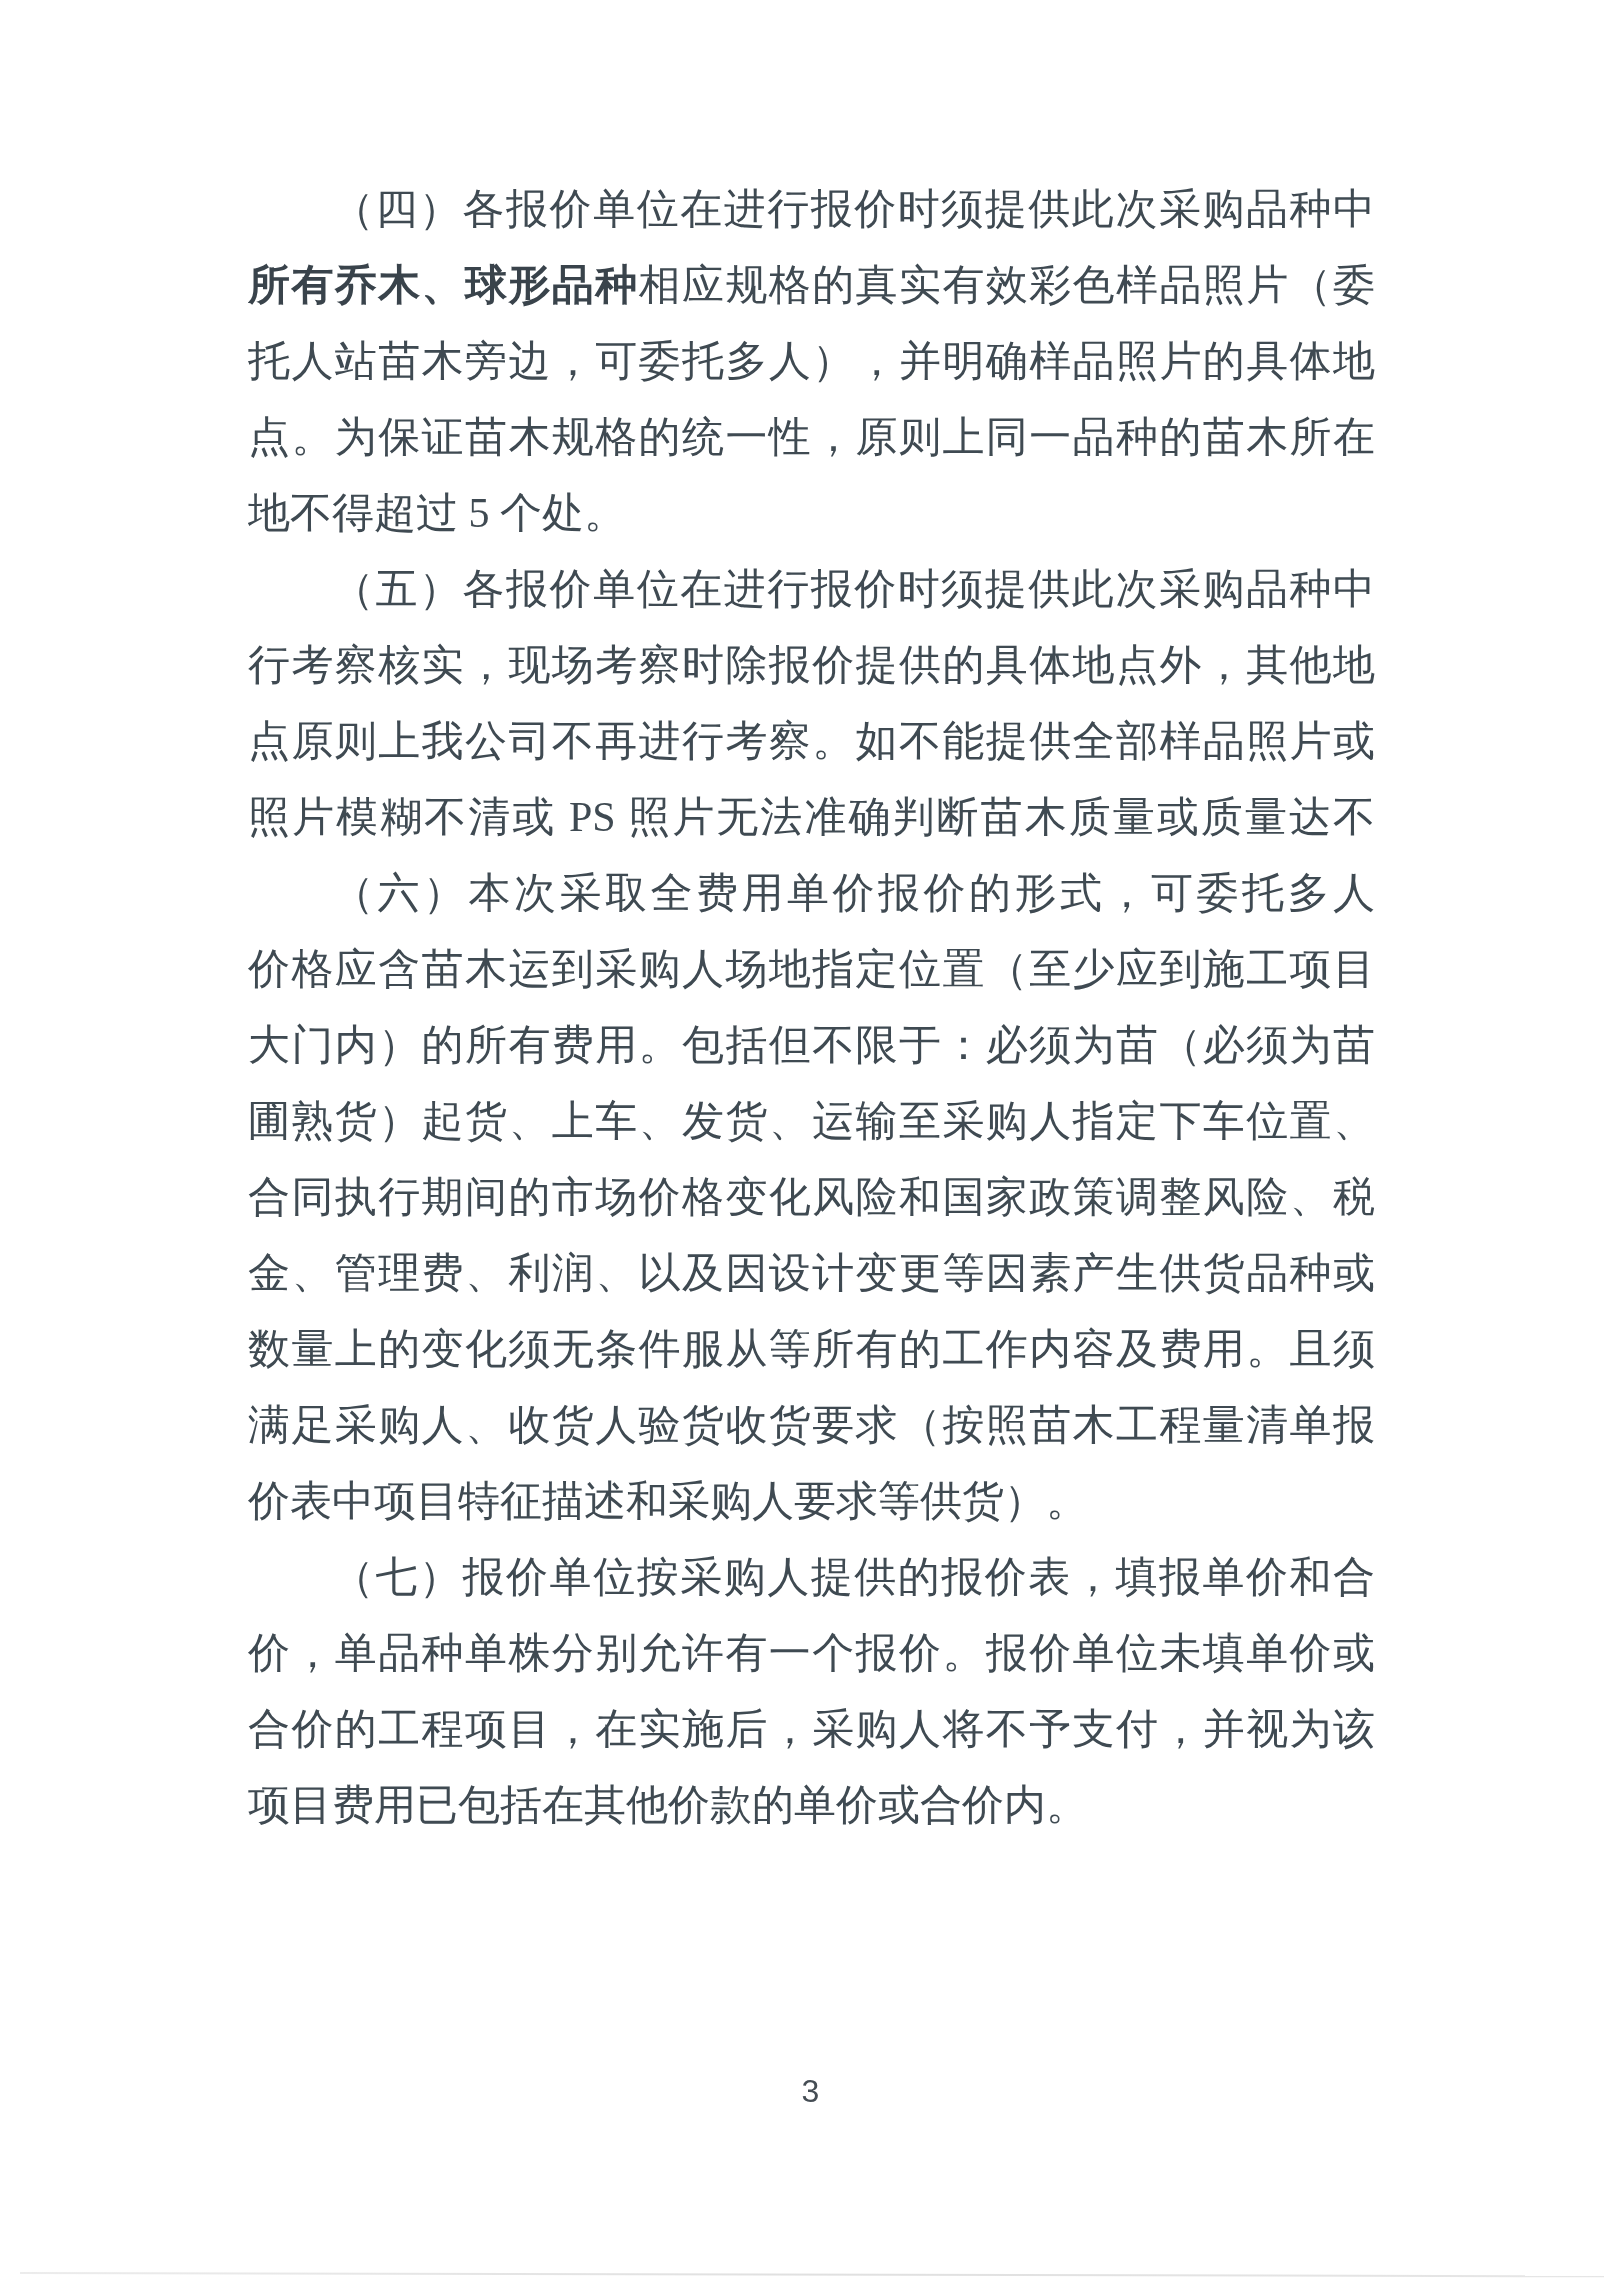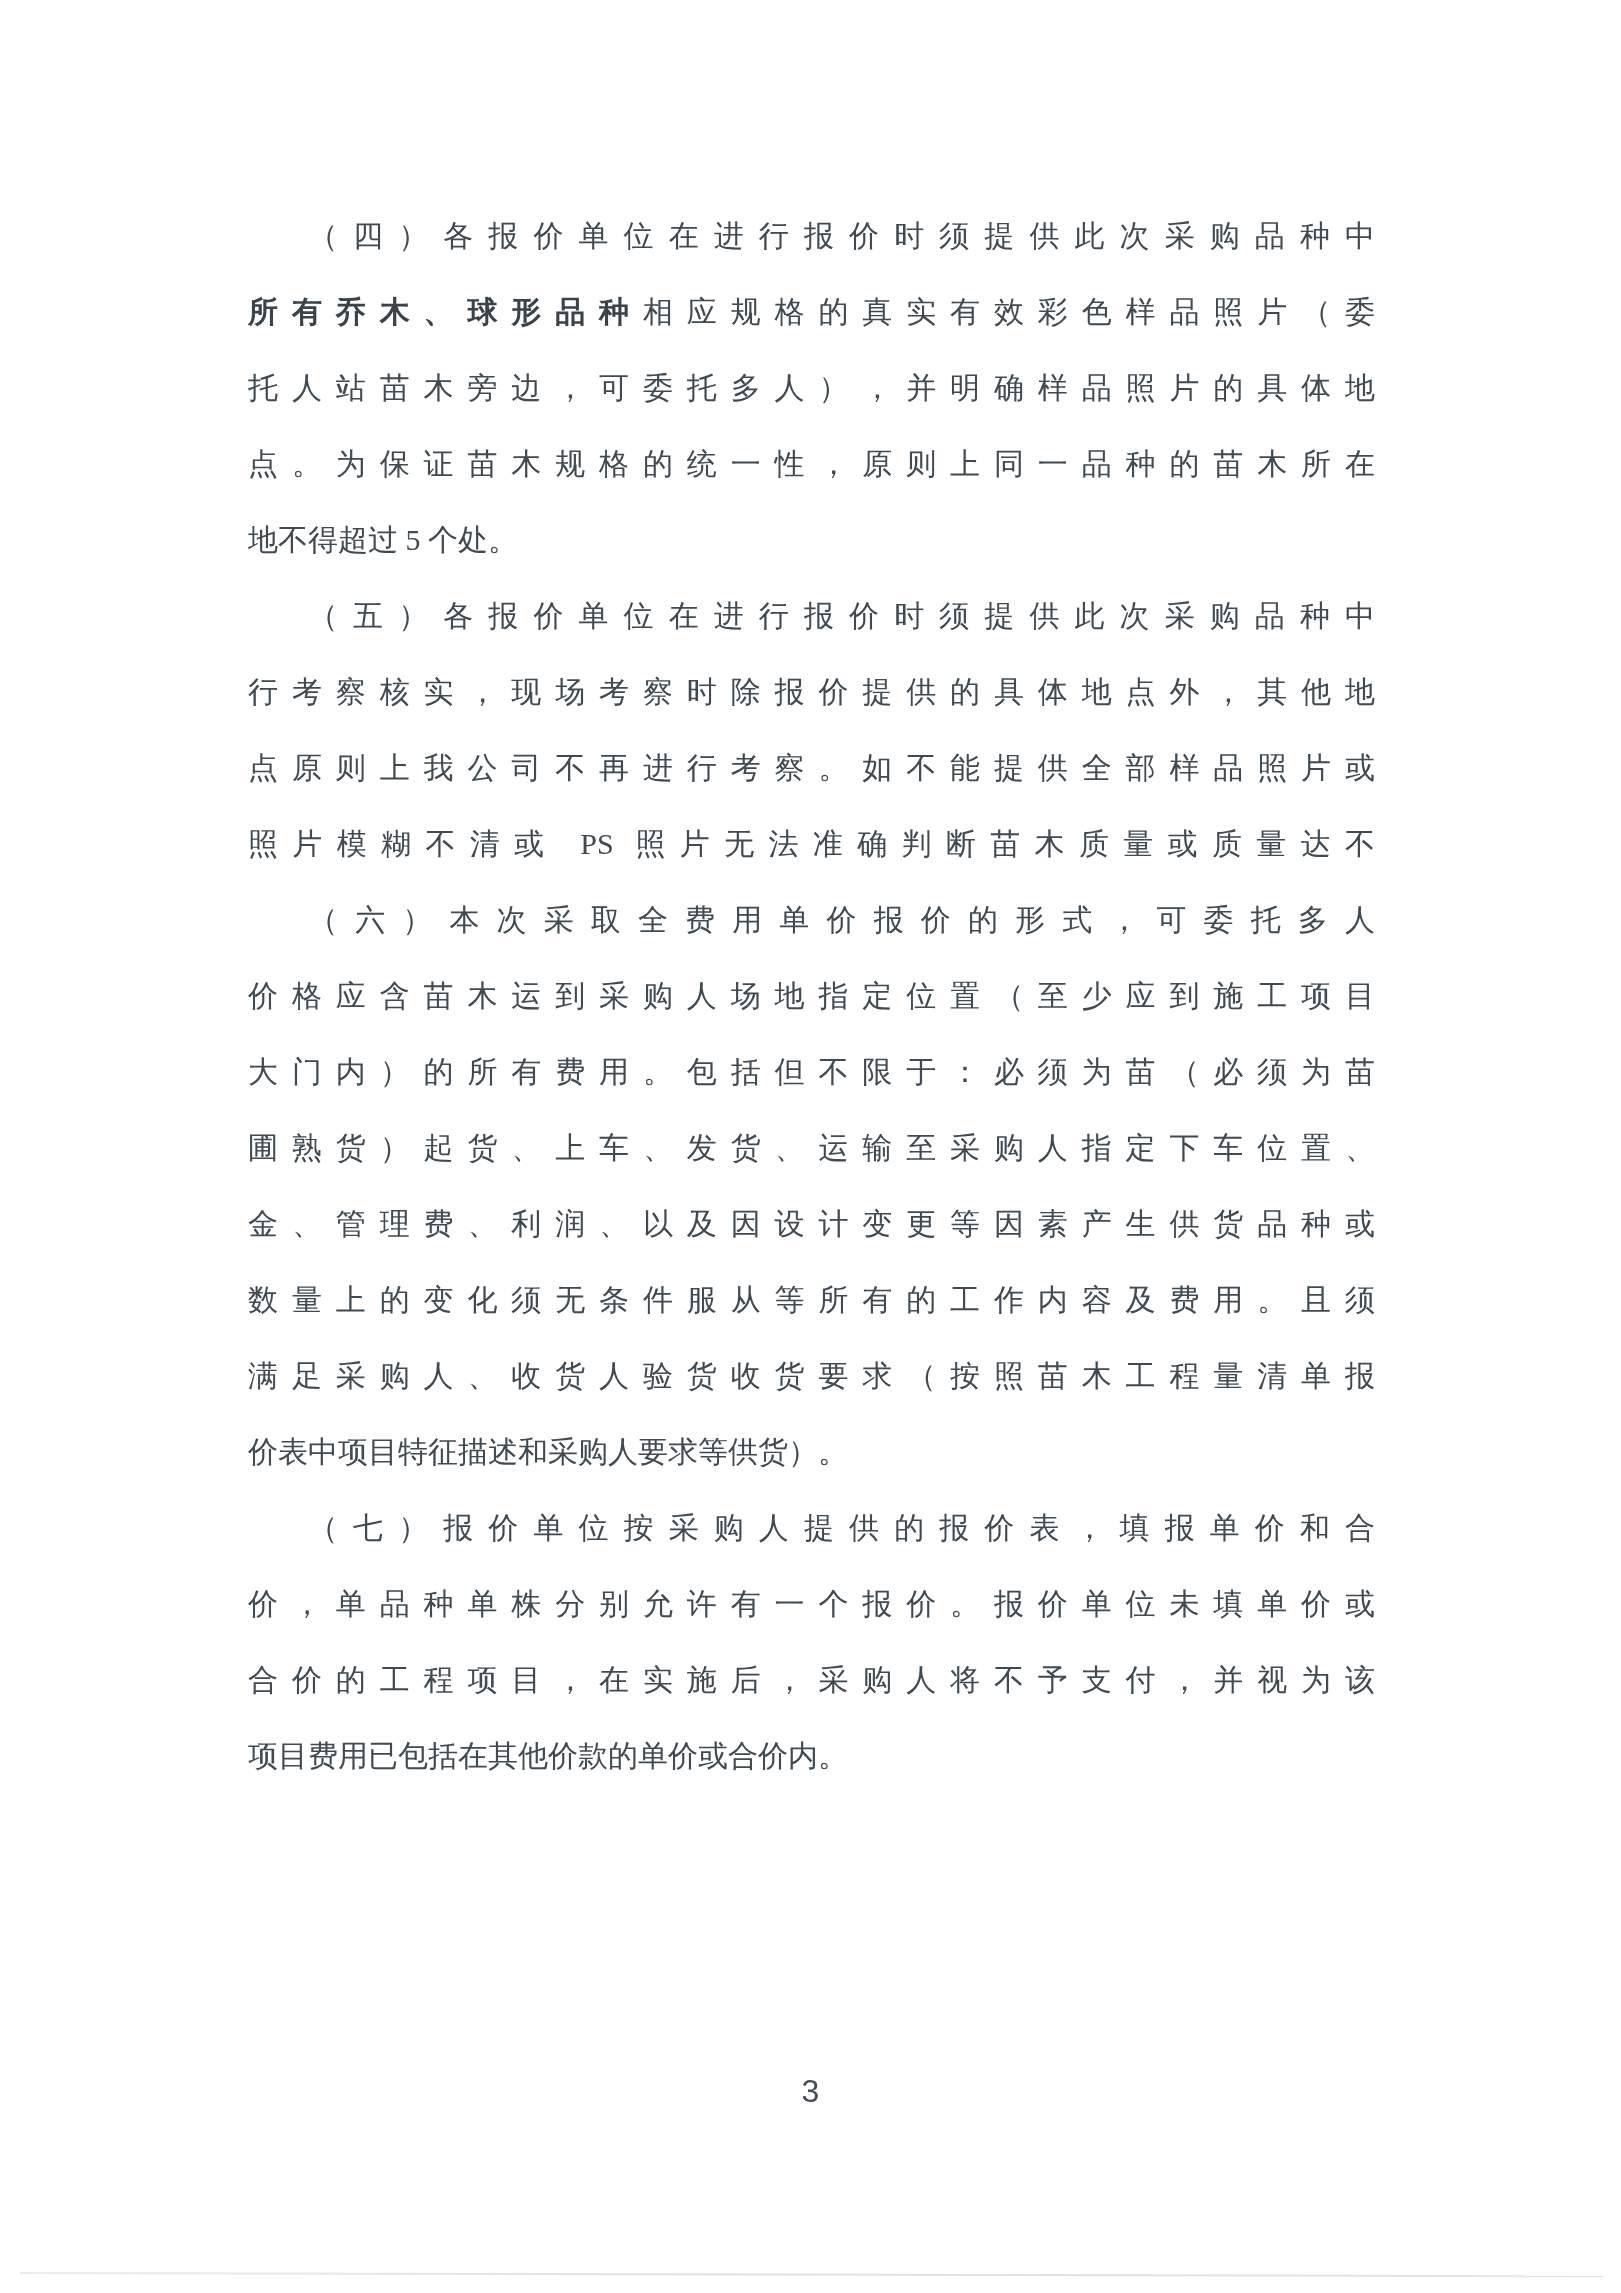--- a/index.html
+++ b/index.html
@@ -15,24 +15,24 @@
     font-family: "Liberation Serif", "DejaVu Serif", serif;
   }
   .page {
     position: absolute;
     inset: 0;
     background: #ffffff;
   }
   .text-block {
     position: absolute;
     left: 248px;
-    top: 198px;
+    top: 171px;
     width: 1127px;
     color: #3f4a52;
-    font-size: 30px;
+    font-size: 42px;
   }
   .line {
     height: 76px;
     line-height: 76px;
     text-align: justify;
     text-align-last: justify;
     text-justify: inter-character;
     white-space: normal;
     overflow: hidden;
   }
@@ -85,20 +85,21 @@
 
     <div class="line indent">（五）各报价单位在进行报价时须提供此次采购品种中</div>
     <div class="line">行考察核实，现场考察时除报价提供的具体地点外，其他地</div>
     <div class="line">点原则上我公司不再进行考察。如不能提供全部样品照片或</div>
     <div class="line">照片模糊不清或 PS 照片无法准确判断苗木质量或质量达不</div>
 
     <div class="line indent">（六）本次采取全费用单价报价的形式，可委托多人</div>
     <div class="line">价格应含苗木运到采购人场地指定位置（至少应到施工项目</div>
     <div class="line">大门内）的所有费用。包括但不限于：必须为苗（必须为苗</div>
     <div class="line">圃熟货）起货、上车、发货、运输至采购人指定下车位置、</div>
+    <div class="line">合同执行期间的市场价格变化风险和国家政策调整风险、税</div>
     <div class="line">金、管理费、利润、以及因设计变更等因素产生供货品种或</div>
     <div class="line">数量上的变化须无条件服从等所有的工作内容及费用。且须</div>
     <div class="line">满足采购人、收货人验货收货要求（按照苗木工程量清单报</div>
     <div class="line para-end">价表中项目特征描述和采购人要求等供货）。</div>
 
     <div class="line indent">（七）报价单位按采购人提供的报价表，填报单价和合</div>
     <div class="line">价，单品种单株分别允许有一个报价。报价单位未填单价或</div>
     <div class="line">合价的工程项目，在实施后，采购人将不予支付，并视为该</div>
     <div class="line para-end">项目费用已包括在其他价款的单价或合价内。</div>
 

